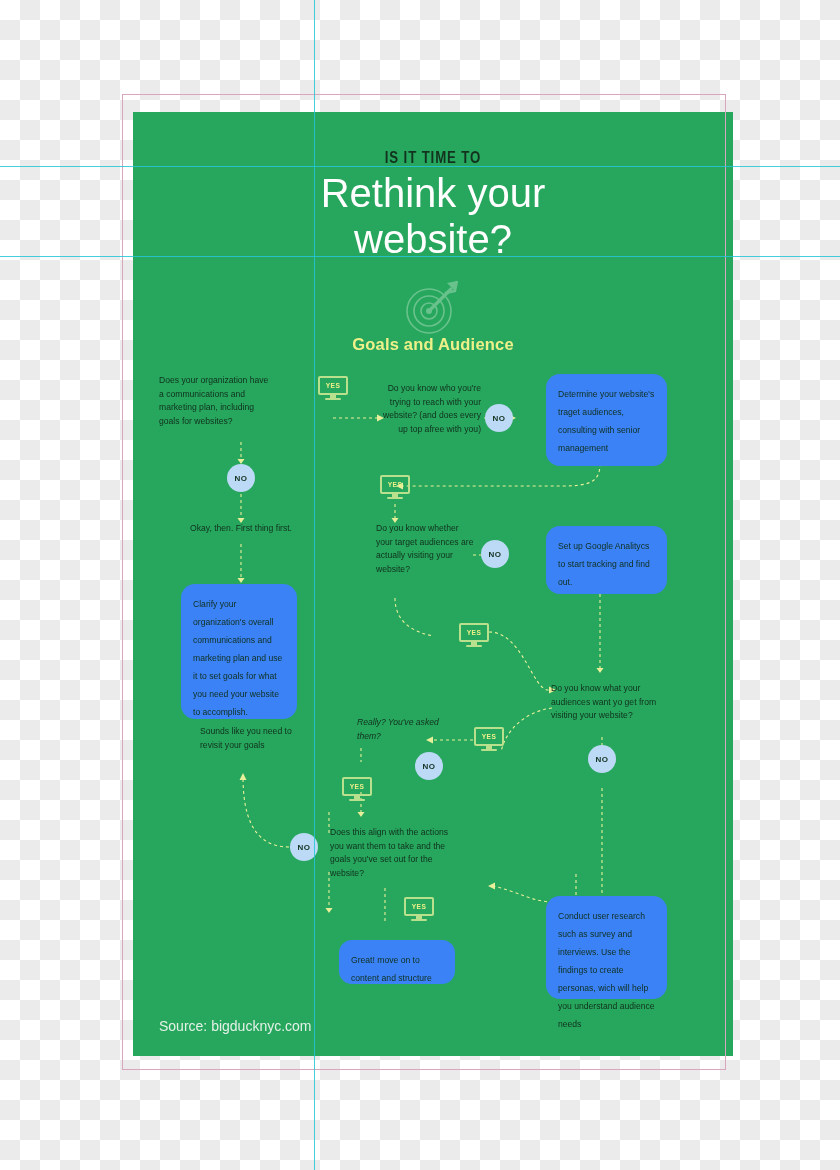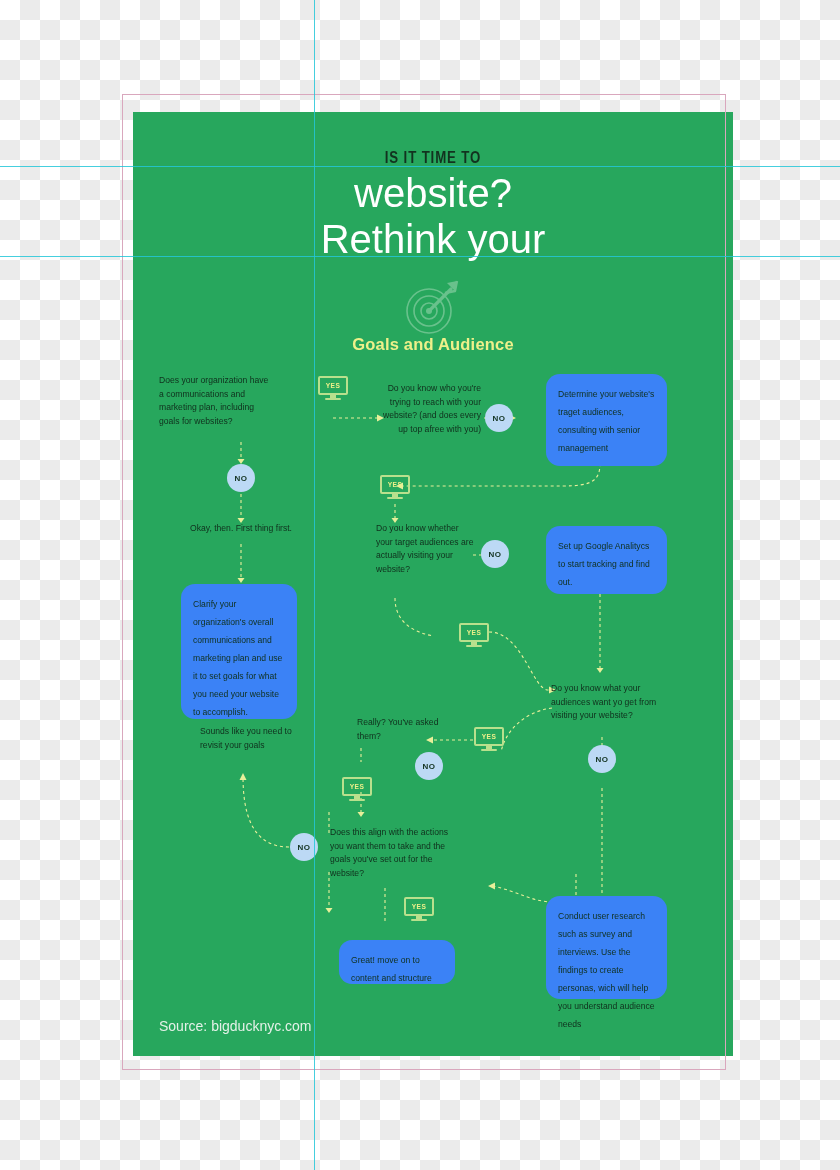--- a/index.html
+++ b/index.html
@@ -149,22 +149,22 @@
 <div class="guide-v" style="left:314px;"></div>
 <div class="guide-h" style="top:166px;"></div>
 <div class="guide-h" style="top:256px;"></div>
 
 <div id="artboard-frame"></div>
 
 <div id="poster">
 
   <div class="kicker">IS IT TIME TO</div>
   <div class="headline">
+    <div>Rethink your</div>
     <div>website?</div>
-    <div>Rethink your</div>
   </div>
 
   <svg id="target-icon" viewBox="0 0 64 62">
     <g fill="none" stroke="#9fd8b3" stroke-width="1.6">
       <circle cx="28" cy="36" r="22"></circle>
       <circle cx="28" cy="36" r="15"></circle>
       <circle cx="28" cy="36" r="8"></circle>
     </g>
     <circle cx="28" cy="36" r="3" fill="#9fd8b3"></circle>
     <path d="M28 36 L50 14" stroke="#9fd8b3" stroke-width="3.2" stroke-linecap="round" fill="none"></path>
@@ -291,21 +291,21 @@
   <div class="nocircle" style="left:455px; top:633px;">NO</div>
 
   <div class="yesicon" style="left:341px; top:615px;">
     <div class="screen">
         <span class="lbl">YES</span>
       </div>
     <div class="neck"></div>
       <div class="base"></div>
   </div>
 
-  <div class="qtext" style="left:224px; top:604px; width:90px;">Really? You've asked them?</div>
+  <div class="qtext" style="left:224px; top:604px; width:90px;font-style:italic;">Really? You've asked them?</div>
 
   <div class="nocircle" style="left:282px; top:640px;">NO</div>
 
   <div class="qtext" style="left:47px; top:613px; width:110px;margin-left:20px;">Sounds like you need to revisit your goals</div>
 
   <div class="yesicon" style="left:209px; top:665px;">
     <div class="screen">
         <span class="lbl">YES</span>
       </div>
     <div class="neck"></div>

